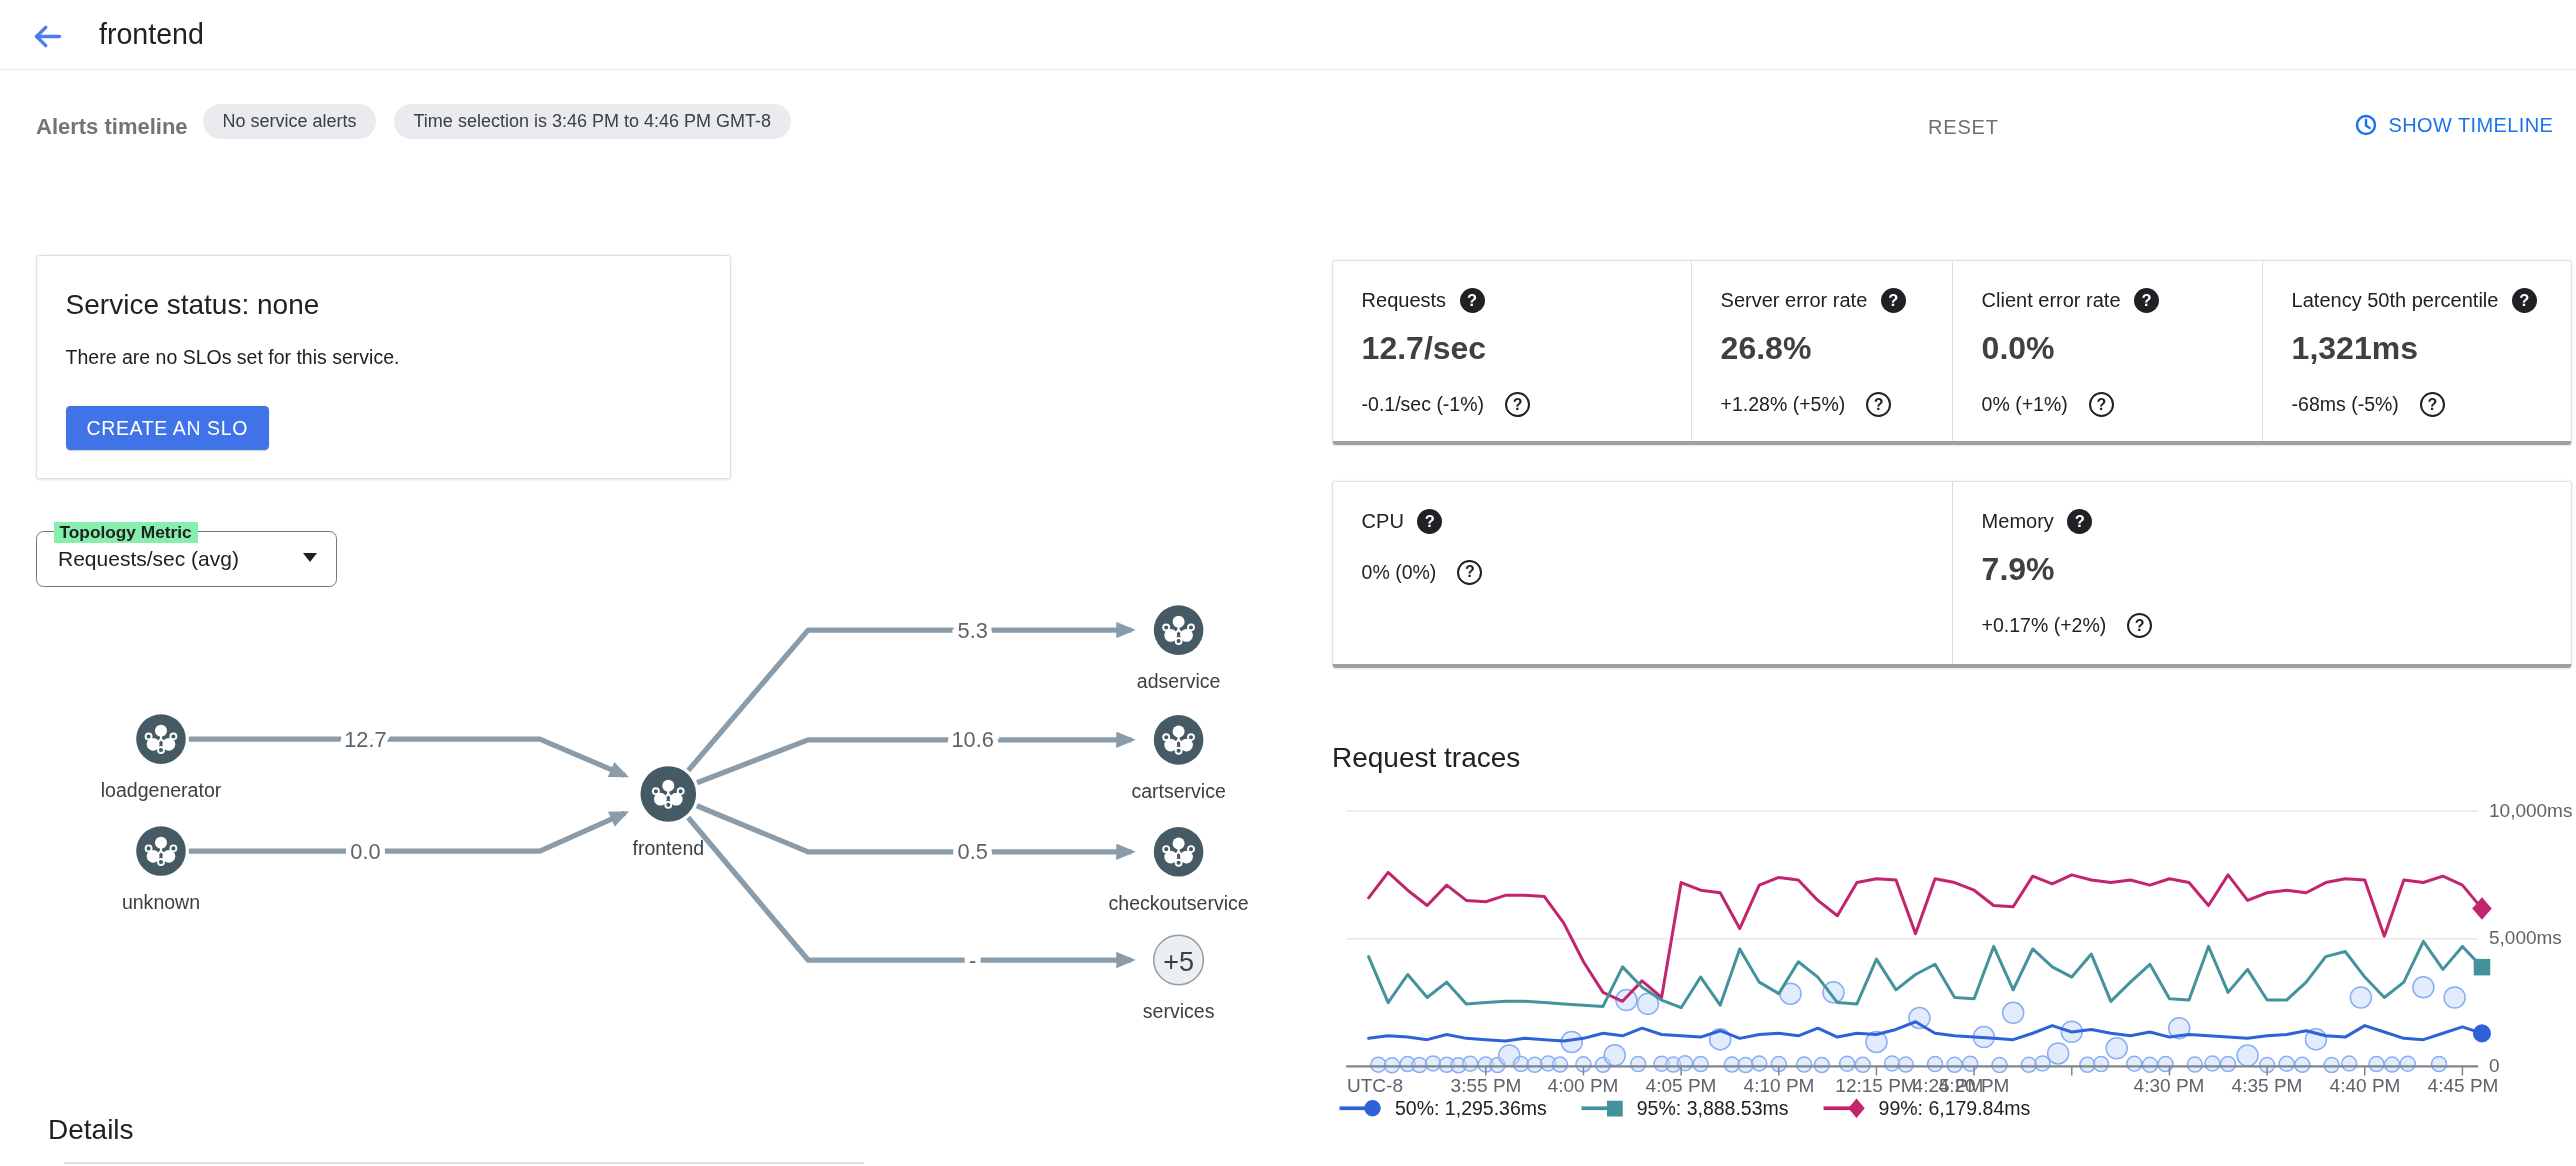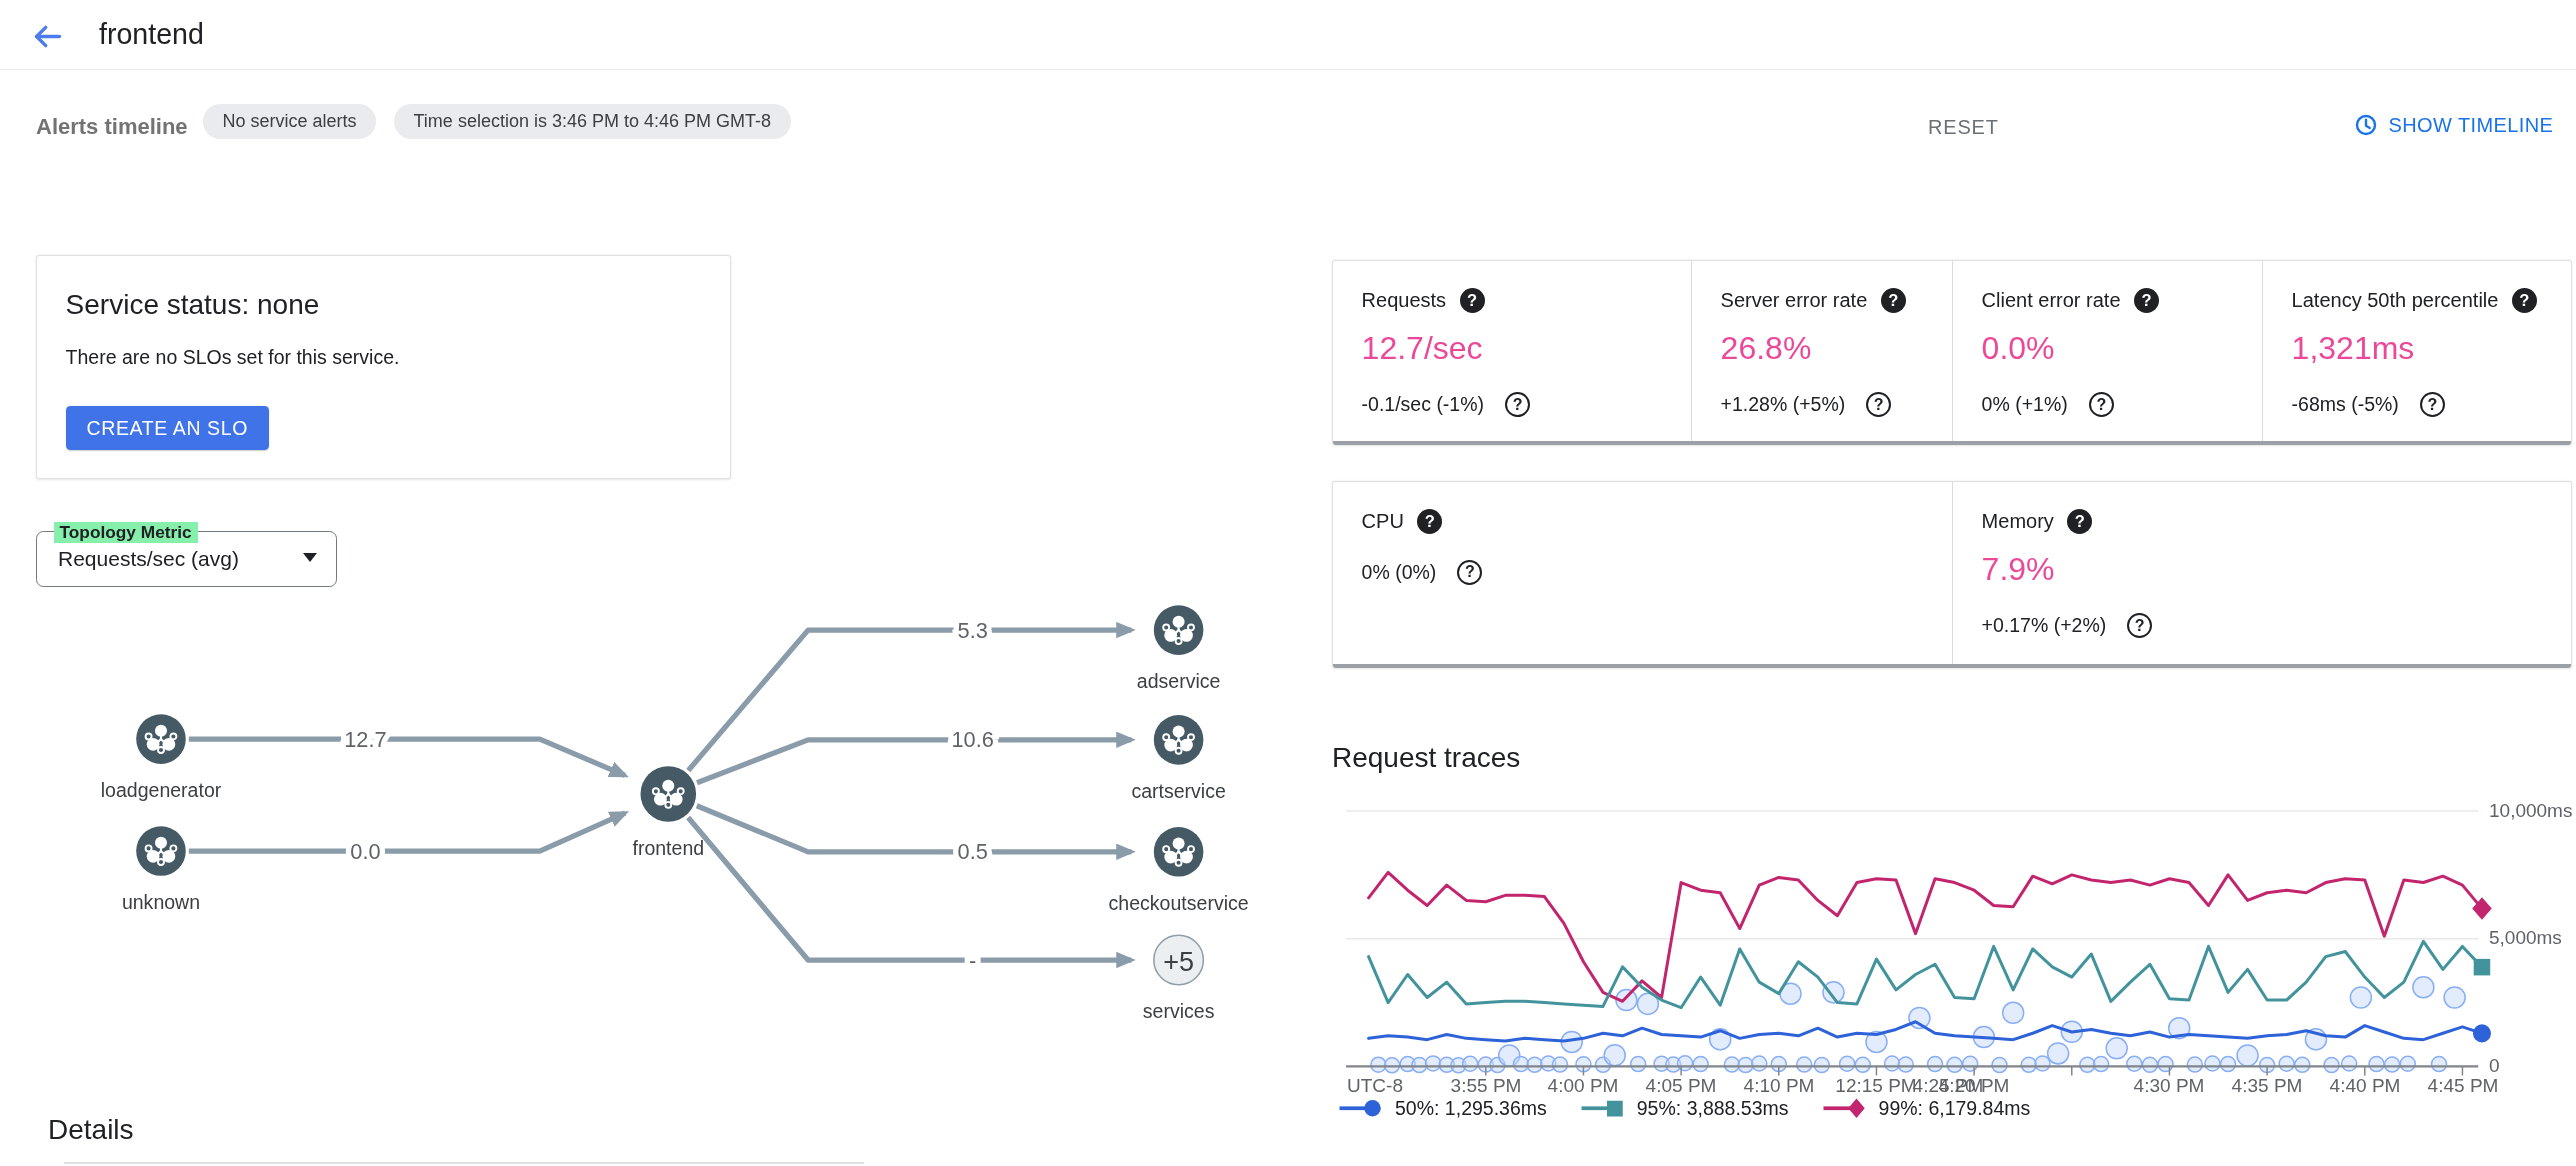--- a/index.html
+++ b/index.html
@@ -45,21 +45,21 @@
   .topo-select-caret{position:absolute;right:19.5px;top:21px;width:0;height:0;
         border-left:7.5px solid transparent;border-right:7.5px solid transparent;border-top:9px solid #202124;}
 
   
   .metrics-card-1{left:1332px;top:260px;width:1238px;height:183px;}
   .metrics-card-2{left:1332px;top:481px;width:1238px;height:185px;}
   .metric-col{position:absolute;top:0;height:100%;box-sizing:border-box;padding:27px 0 0 28.6px;}
   .metric-col.bordered{border-left:0.8px solid #dadce0;}
   .metric-label-row{display:flex;align-items:center;gap:13.5px;}
   .metric-label{font-size:20px;color:#202124;}
-  .metric-value{margin-top:16.5px;font-size:32px;color:#ec4899;}
+  .metric-value{margin-top:16.5px;font-size:32px;color:#404040;font-weight:bold;}
   .metric-delta-row{margin-top:25.5px;display:flex;align-items:center;gap:21px;}
   .metric-delta{font-size:19.5px;color:#202124;}
   .qmark-filled{width:25px;height:25px;border-radius:50%;background:#202124;color:#fff;
         display:flex;align-items:center;justify-content:center;font-size:16.5px;font-weight:700;flex:0 0 auto;cursor:pointer;}
   .qmark-outline{width:25px;height:25px;border-radius:50%;border:2.3px solid #202124;color:#202124;box-sizing:border-box;
         display:flex;align-items:center;justify-content:center;font-size:16px;font-weight:700;flex:0 0 auto;cursor:pointer;}
   .hscrollbar{position:absolute;left:0;bottom:-0.8px;width:100%;height:3.8px;background:#9aa0a6;border-radius:0 0 3px 3px;}
 
   
   .traces-title{left:1332px;top:742px;font-size:28px;font-weight:500;color:#202124;}

